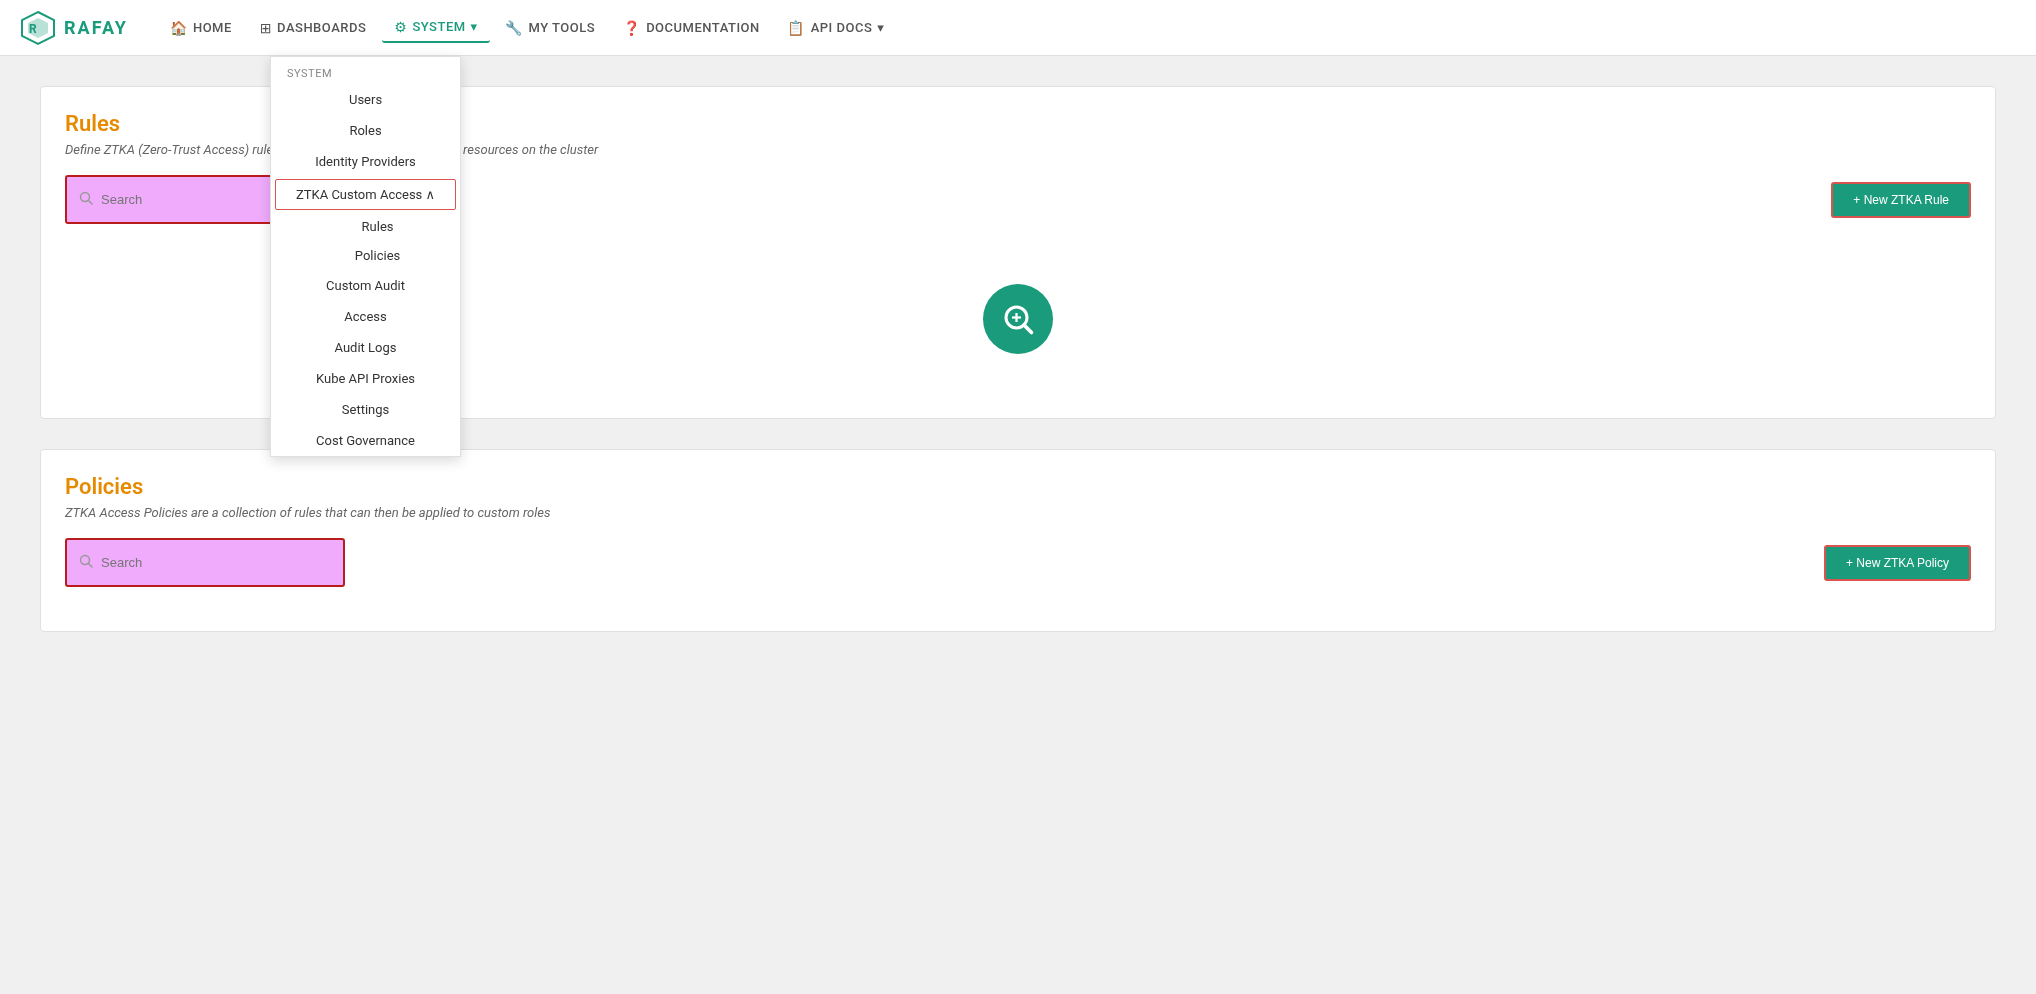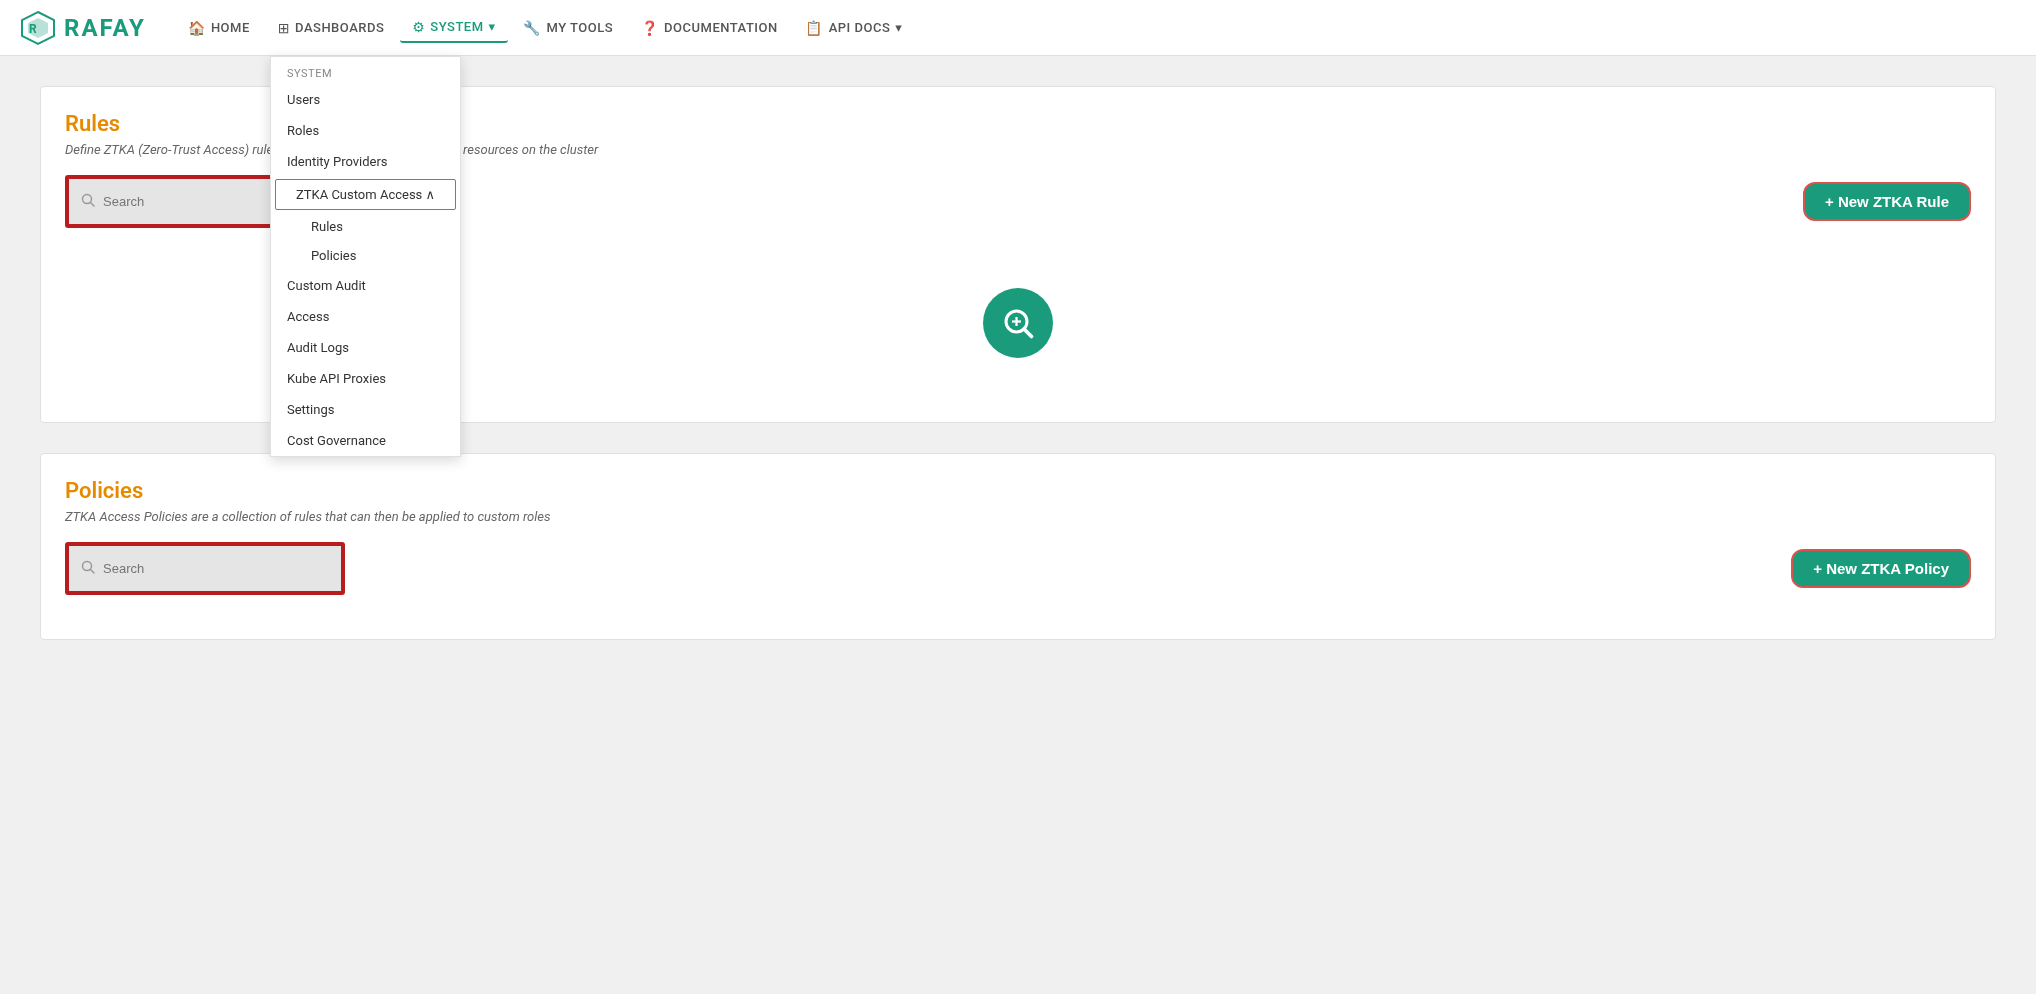--- a/index.html
+++ b/index.html
@@ -20,21 +20,21 @@
       display: flex;
       align-items: center;
       margin-right: 30px;
     }
     .logo-icon {
       width: 36px;
       height: 36px;
       margin-right: 8px;
     }
     .logo-text {
-      font-size: 24px;
+      font-size: 18px;
       font-weight: 700;
       color: #1a9b7b;
       letter-spacing: 2px;
     }
     .nav-items {
       display: flex;
       align-items: center;
       gap: 4px;
       flex: 1;
     }
@@ -71,20 +71,21 @@
       font-size: 11px;
       color: #888;
       text-transform: uppercase;
       letter-spacing: 0.5px;
     }
     .dropdown-item {
       padding: 8px 16px;
       cursor: pointer;
       font-size: 13px;
       color: #333;
+      text-align: center;
     }
     .dropdown-item.highlighted {
       border: 1.5px solid #d9534f;
       background: #fff;
       margin: 2px 4px;
       padding: 7px 20px;
       border-radius: 2px;
     }
     .dropdown-submenu {
       padding-left: 24px;
@@ -125,22 +126,22 @@
     
     .search-row {
       display: flex;
       align-items: center;
       justify-content: space-between;
       margin-bottom: 20px;
     }
     .search-box {
       display: flex;
       align-items: center;
-      background: #e5e5e5;
-      border: 4px solid #b91c1c;
+      background: #f0abfc;
+      border: 2px solid #b91c1c;
       border-radius: 3px;
       padding: 14px 12px;
       width: 280px;
       gap: 8px;
     }
     .search-box input {
       border: none;
       background: transparent;
       outline: none;
       font-size: 13px;
@@ -149,24 +150,24 @@
     }
     .search-icon-svg {
       color: #999;
       font-size: 14px;
     }
 
     .new-btn {
       background: #1a9b7b;
       color: #fff;
       border: 2px solid #d9534f;
-      border-radius: 12px;
+      border-radius: 3px;
       padding: 9px 20px;
-      font-size: 15px;
-      font-weight: 700;
+      font-size: 12px;
+      font-weight: 400;
       cursor: pointer;
       display: flex;
       align-items: center;
       gap: 6px;
       white-space: nowrap;
     }
 
     
     .empty-state {
       display: flex;

